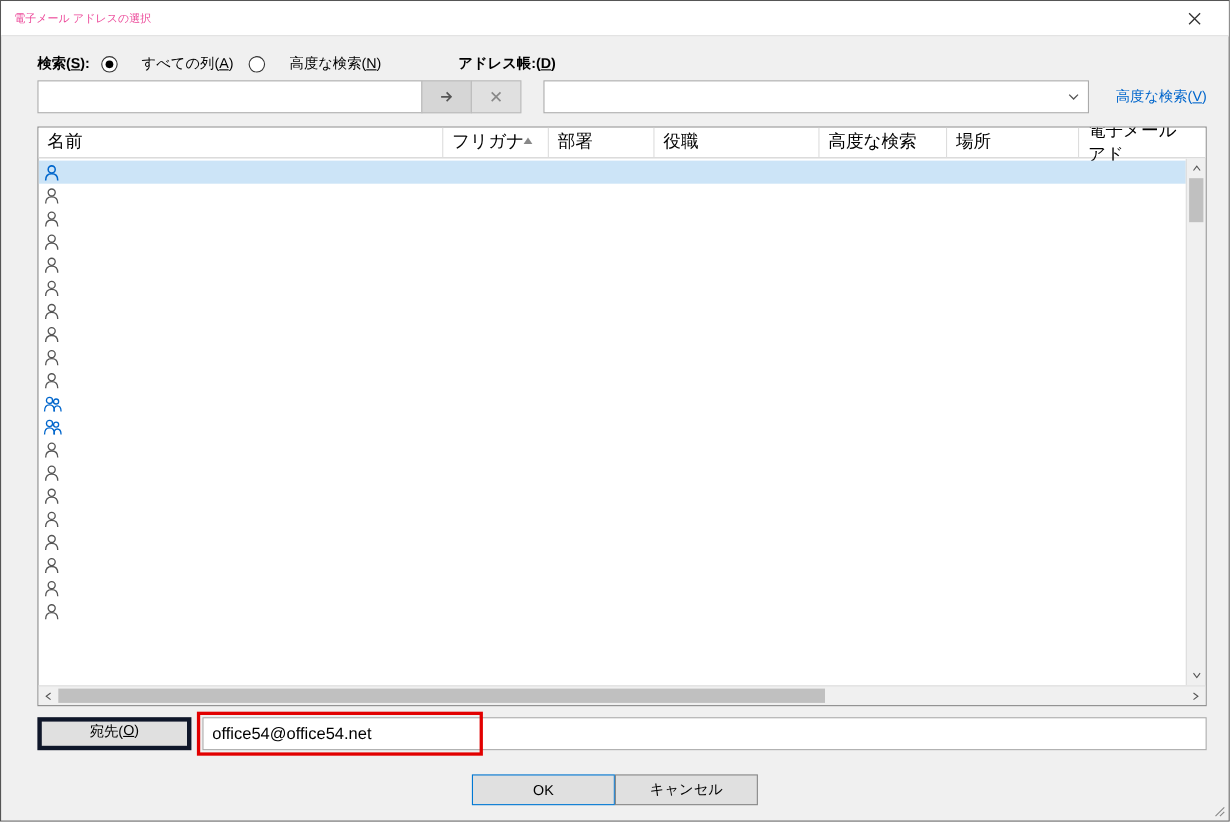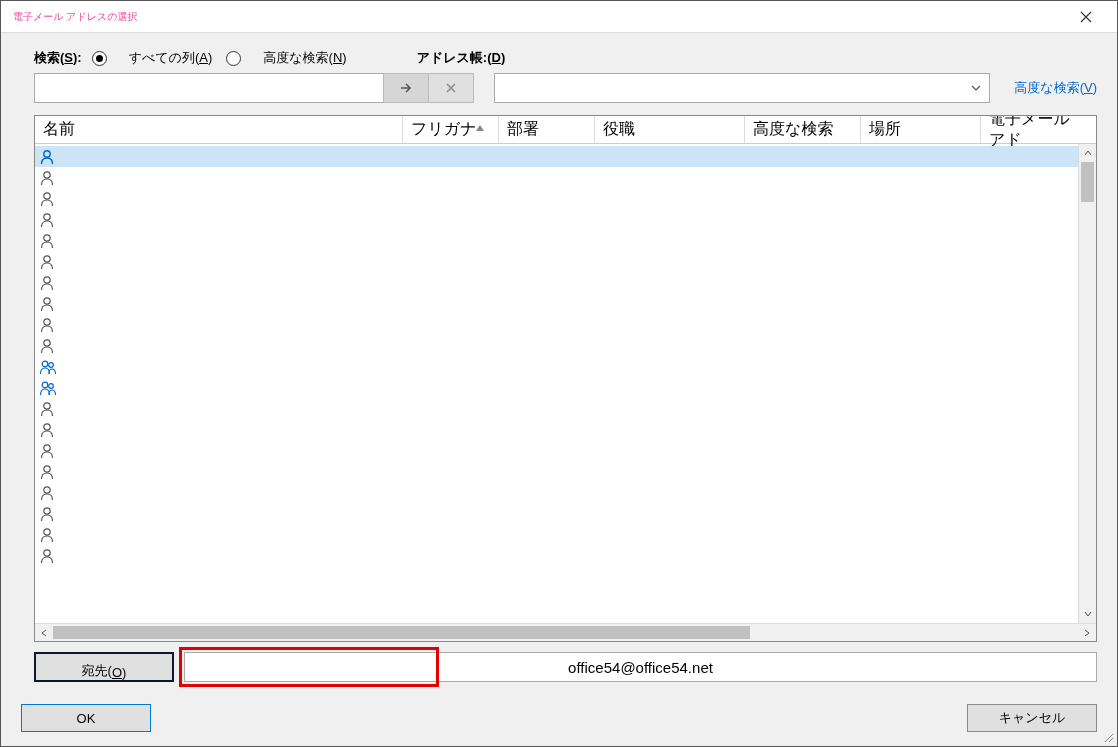--- a/index.html
+++ b/index.html
@@ -37,25 +37,25 @@
 .group-icon { width: 18px; height: 16px; display: inline-block; }
 .vscroll { width: 18px; background: #f0f0f0; border-left: 1px solid #ddd; display: flex; flex-direction: column; }
 .vscroll .arrow { height: 18px; display: flex; align-items: center; justify-content: center; }
 .vscroll .track { flex: 1; position: relative; }
 .vscroll .thumb { position: absolute; top: 0; left: 2px; right: 2px; height: 40px; background: #c0c0c0; }
 .hscroll { height: 18px; background: #f0f0f0; border-top: 1px solid #ddd; display: flex; }
 .hscroll .arrow { width: 18px; display: flex; align-items: center; justify-content: center; }
 .hscroll .track { flex: 1; position: relative; }
 .hscroll .thumb { position: absolute; left: 0; top: 2px; bottom: 2px; width: 68%; background: #c0c0c0; }
 .to-row { display: flex; align-items: center; gap: 10px; margin-top: 10px; }
-.to-btn { width: 140px; height: 30px; border: 2px solid #0f172a; background: #e0e0e0; cursor: pointer; display: flex; align-items: flex-end; justify-content: center; font-size: 13px; }
+.to-btn { width: 140px; height: 30px; border: 4px solid #0f172a; background: #e0e0e0; cursor: pointer; display: flex; align-items: flex-start; justify-content: center; font-size: 13px; }
 .to-input-wrap { flex: 1; position: relative; }
-.to-input { width: 100%; height: 30px; border: 1px solid #aaa; background: #fff; padding: 0 8px; font-size: 15px; text-align: center; }
+.to-input { width: 100%; height: 30px; border: 1px solid #aaa; background: #fff; padding: 0 8px; font-size: 15px; }
 .highlight-box { position: absolute; top: -5px; left: -5px; width: 260px; height: 40px; border: 3px solid #e20000; pointer-events: none; }
-.footer { display: flex; justify-content: space-between; padding: 14px 20px 14px 20px; }
+.footer { display: flex; justify-content: center; padding: 14px 20px 14px 20px; }
 .footer-btn { width: 130px; height: 28px; border: 1px solid #888; background: #e0e0e0; cursor: pointer; font-size: 13px; }
 .footer-btn.primary { border: 1px solid #0078d4; }
 .resize-grip { position: absolute; right: 3px; bottom: 3px; }
 u { text-decoration: underline; }
 </style>
 </head>
 <body>
 
 <div class="window">
   <div class="titlebar">

